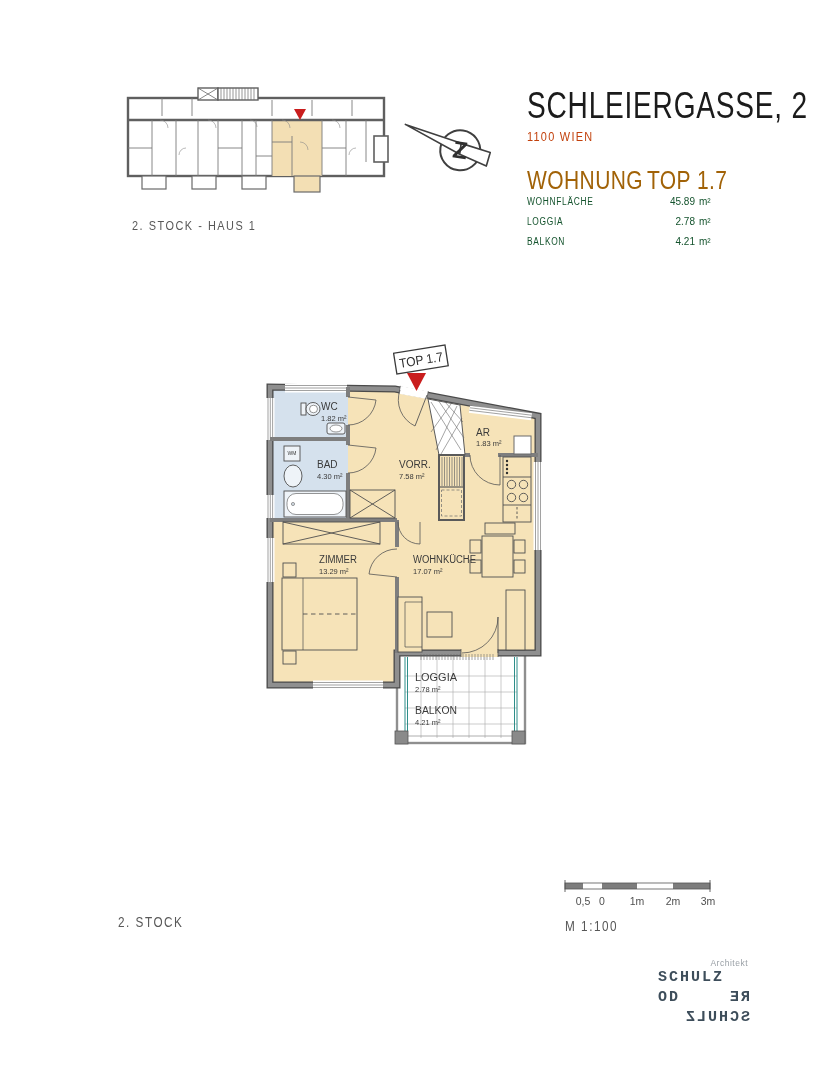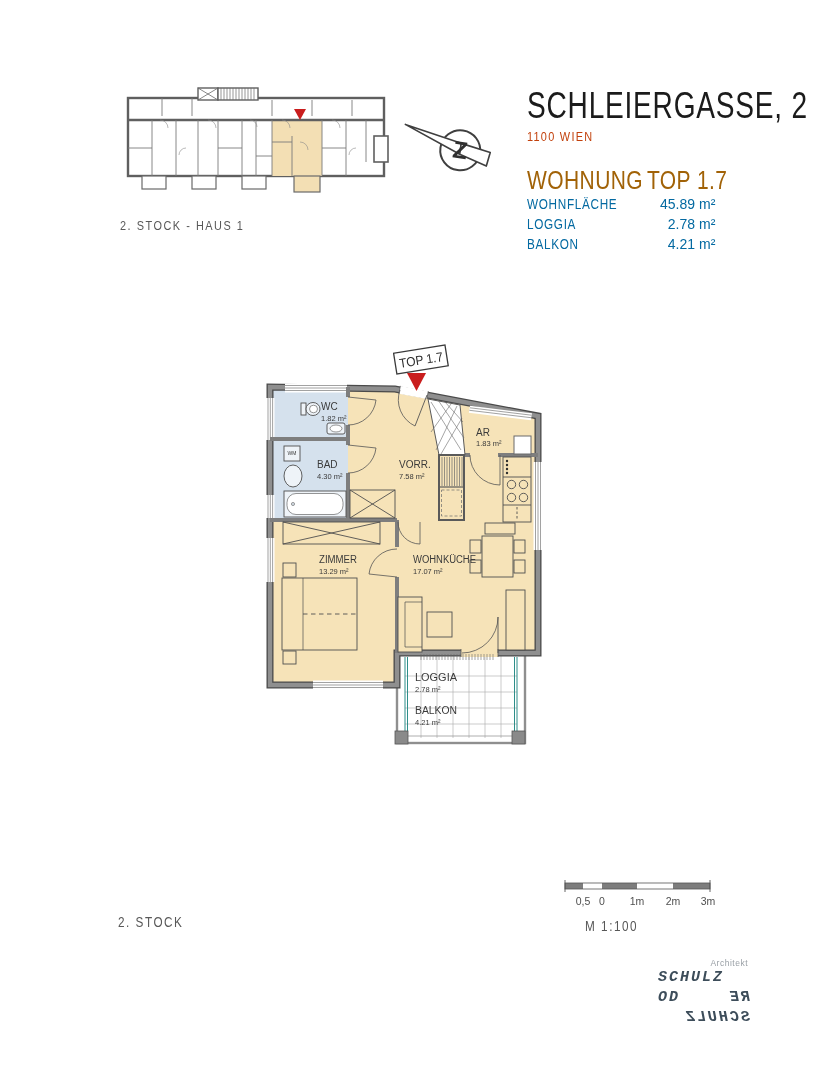--- a/index.html
+++ b/index.html
@@ -4,32 +4,32 @@
 <style>
   html,body{margin:0;padding:0;background:#e8e8e8;}
   #canvas{position:relative;width:835px;height:1080px;background:#ffffff;overflow:hidden;
           font-family:"Liberation Sans",sans-serif;color:#2e2e2e;}
   .abs{position:absolute;}
   .cond{display:inline-block;transform:scaleX(0.84);transform-origin:0 50%;white-space:nowrap;}
   
   .title{font-size:36px;letter-spacing:1px;color:#1b1b1b;font-weight:400;}
   .city{font-size:13px;letter-spacing:1.5px;color:#c2410c;}
   .unitrow{font-size:25px;letter-spacing:0.5px;color:#a16207;}
-  .arearow{width:192px;height:20px;position:relative;font-size:14px;color:#0369a1;}
+  .arearow{width:192px;height:20px;position:relative;font-size:10px;color:#14532d;}
   .arearow .lbl{position:absolute;left:0;top:0;letter-spacing:0.8px;}
   .arearow .val{position:absolute;right:24px;top:0;text-align:right;}
   .arearow .unit{position:absolute;left:172px;top:0;}
   
   .caption{font-size:13px;letter-spacing:1.8px;color:#585858;}
   .caption2{font-size:14px;letter-spacing:1.8px;color:#585858;}
   
   .logo{width:92px;text-align:left;margin-left:30px;}
   .logo .prof{display:block;text-align:right;font-size:8.5px;color:#9aa0a6;letter-spacing:0.5px;padding-right:2px;}
   .logo .lrow{display:flex;justify-content:space-between;font-family:"Liberation Mono",monospace;
-              font-size:15px;font-weight:700;color:#3d4d5a;letter-spacing:2px;line-height:20px;font-style:italic;}
+              font-size:15px;font-weight:700;color:#3d4d5a;letter-spacing:2px;line-height:20px;}
   .mirror{display:inline-block;transform:scaleX(-1);}
   svg text{font-family:"Liberation Sans",sans-serif;}
 </style>
 </head>
 <body>
 
 <div id="canvas">
 
   <svg class="abs" style="left:122px;top:86px;" width="268" height="112" viewBox="0 0 268 112">
     <g>
@@ -64,21 +64,21 @@
       <path d="M6,62 H30 M96,62 H120 M150,56 H170 M200,62 H224 M134,70 H150"></path>
     </g>
 
     <g stroke="#8a8a8a" stroke-width="0.6" fill="none">
       <path d="M38,34 a8,8 0 0 1 8,8 M86,34 a8,8 0 0 1 8,8 M128,34 a7,7 0 0 1 7,7 M160,34 a8,8 0 0 1 8,8 M210,34 a8,8 0 0 1 8,8 M64,62 a7,7 0 0 0 -7,7 M178,56 a8,8 0 0 1 8,8 M234,62 a7,7 0 0 0 -7,7"></path>
     </g>
 
     <polygon points="172,23 184,23 178,34" fill="#c91d1d"></polygon>
   </svg>
 
-  <div class="abs" style="left:120px;top:216px;">
+  <div class="abs" style="left:132px;top:216px;">
     <span class="caption cond">2. STOCK - HAUS 1</span>
   </div>
 
   <svg class="abs" style="left:398px;top:110px;" width="108" height="92" viewBox="0 0 108 92">
     <g transform="rotate(8 60 42)">
       <circle cx="62" cy="40" r="20" fill="#ffffff" stroke="#3f3f3f" stroke-width="2"></circle>
       <polygon points="4,22 62,33 62,44" fill="#ffffff" stroke="#3f3f3f" stroke-width="1.6" stroke-linejoin="round"></polygon>
       <polygon points="62,33 92,38 90,52 62,44" fill="#ffffff" stroke="#3f3f3f" stroke-width="1.6" stroke-linejoin="round"></polygon>
       <text x="62" y="48" text-anchor="middle" font-size="24" font-weight="700" fill="#2f2f2f">Z</text>
     </g>
@@ -339,21 +339,21 @@
     <path d="M2,2 V14 M147,2 V14" stroke="#555555" stroke-width="0.9" fill="none"></path>
     <g fill="#4f4f4f" font-size="10.5" text-anchor="middle">
       <text x="20" y="27">0,5</text>
       <text x="39" y="27">0</text>
       <text x="74" y="27">1m</text>
       <text x="110" y="27">2m</text>
       <text x="145" y="27">3m</text>
     </g>
   </svg>
 
-  <div class="abs" style="left:565px;top:917px;margin-left:20px;">
+  <div class="abs" style="left:565px;top:917px;">
     <span class="caption2 cond">M 1:100</span>
   </div>
 
   <div class="abs logo" style="left:628px;top:958px;">
     <span class="prof">Architekt</span>
     <div class="lrow">
       <span>SCHULZ</span>
     </div>
     <div class="lrow">
       <span>OD</span>

